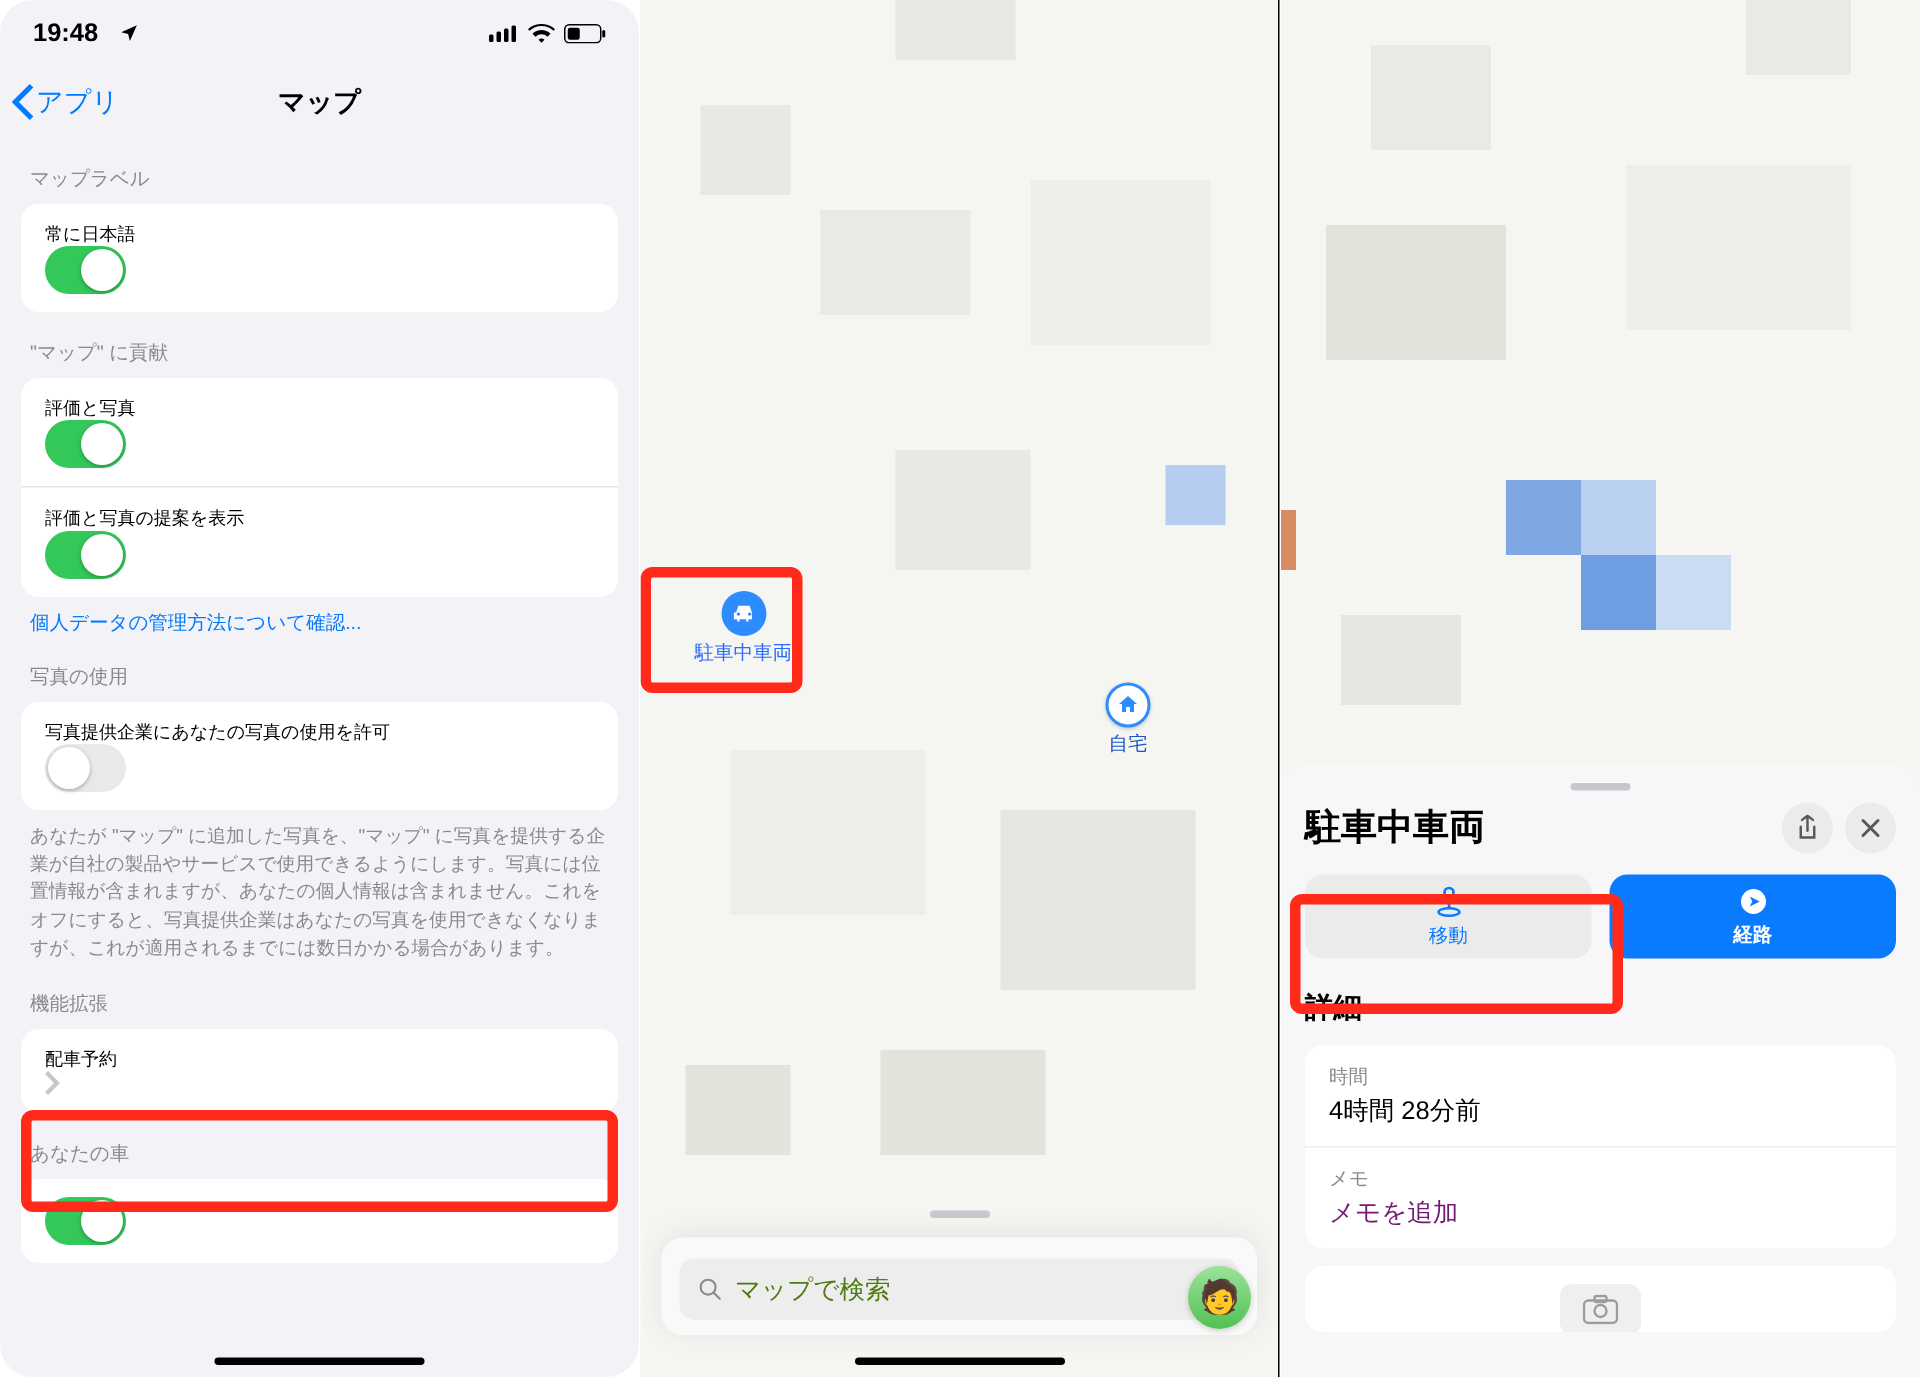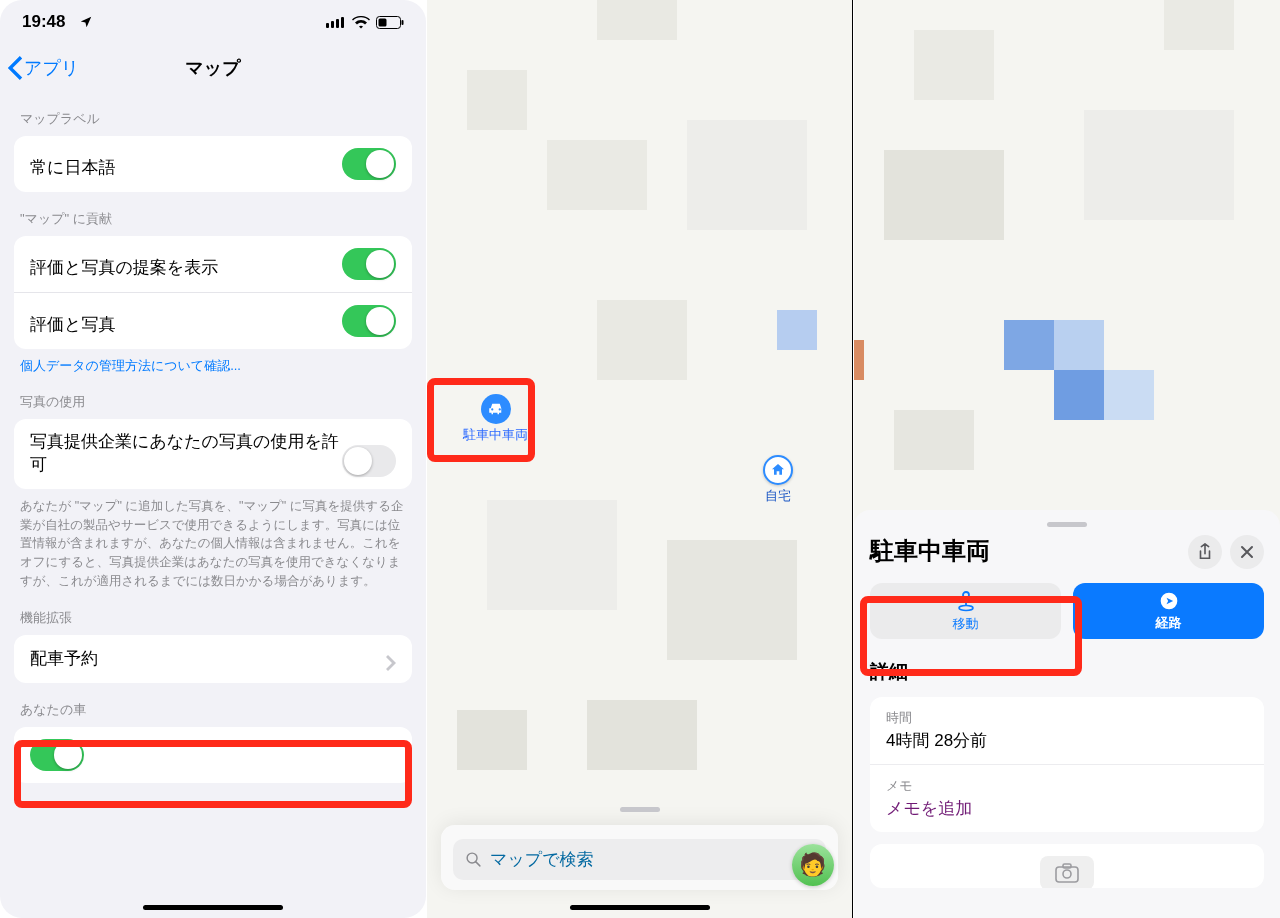--- a/index.html
+++ b/index.html
@@ -13,21 +13,21 @@
   
   .status-bar { height:44px; display:flex; align-items:center; justify-content:space-between; padding:0 22px; font-weight:600; font-size:17px; }
   .status-left { display:flex; align-items:center; gap:14px; }
   .status-right { display:flex; align-items:center; gap:6px; }
   .nav-bar { height:48px; position:relative; display:flex; align-items:center; }
   .back { position:absolute; left:6px; display:flex; align-items:center; color:#007aff; font-size:18px; }
   .back svg { width:18px; height:24px; }
   .nav-title { margin:0 auto; font-size:18px; font-weight:600; }
   .section-header { font-size:13px; color:#8a8a8e; padding:18px 20px 8px; }
   .row-group { margin:0 14px; background:#fff; border-radius:12px; overflow:hidden; }
-  .row { display:flex; align-items:flex-end; padding:12px 16px; font-size:17px; min-height:48px; }
+  .row { display:flex; align-items:flex-start; padding:12px 16px; font-size:12px; min-height:48px;flex-direction:column; }
   .row + .row { border-top:1px solid #e5e5ea; }
   .row .label { flex:1; line-height:1.35; }
   .footer-text { font-size:12.5px; color:#8a8a8e; padding:8px 20px 0; line-height:1.5; }
   .footer-link { font-size:13px; color:#007aff; padding:8px 20px 0; display:block; }
   .toggle { width:54px; height:32px; border-radius:16px; position:relative; flex-shrink:0; }
   .toggle.on { background:#34c759; }
   .toggle.off { background:#e9e9eb; }
   .toggle::after { content:""; position:absolute; top:2px; width:28px; height:28px; border-radius:50%; background:#fff; box-shadow:0 1px 3px rgba(0,0,0,.3); }
   .toggle.on::after { right:2px; }
   .toggle.off::after { left:2px; }
@@ -35,28 +35,28 @@
   .hilite { position:absolute; border:7px solid #ff2a1a; border-radius:8px; pointer-events:none; }
   .hilite.h1 { left:14px; right:14px; top:740px; height:68px; }
   .home-indicator { position:absolute; left:50%; bottom:8px; transform:translateX(-50%); width:140px; height:5px; background:#000; border-radius:3px; }
 
   
   .map-bg { position:absolute; inset:0; background:#f5f5f1; }
   .px { position:absolute; }
   .search-sheet { position:absolute; left:14px; right:14px; bottom:28px; background:#f9f9f9e8; border-radius:14px; padding:14px 12px 10px; box-shadow:0 -2px 20px rgba(0,0,0,.08); }
   .sheet-handle-outer { position:absolute; left:50%; top:-18px; transform:translateX(-50%); }
   .sheet-handle { width:40px; height:5px; background:#c7c7cc; border-radius:3px; }
-  .search-field { display:flex; align-items:center; gap:8px; background:#ededee; border-radius:10px; padding:9px 12px; font-size:17px; color:#0369a1; }
+  .search-field { display:flex; align-items:center; gap:8px; background:#ededee; border-radius:10px; padding:9px 12px; font-size:17px; color:#4d7c0f; }
   .avatar { position:absolute; right:18px; bottom:32px; width:42px; height:42px; border-radius:50%; background:linear-gradient(#9be29b,#52c152); display:flex; align-items:center; justify-content:center; box-shadow:0 1px 4px rgba(0,0,0,.2);}
   .avatar span { font-size:22px; }
 
   .pin-car { position:absolute; left:36px; top:394px; text-align:center; }
   .pin-car .bubble { width:30px; height:30px; border-radius:50%; background:#2d8cff; margin:0 auto; display:flex; align-items:center; justify-content:center; color:#fff; }
   .pin-car .lab { font-size:13px; color:#2d6bff; font-weight:500; margin-top:2px; }
-  .pin-home { position:absolute; left:336px; top:455px; text-align:center; }
+  .pin-home { position:absolute; left:310px; top:455px; text-align:center; }
   .pin-home .bubble { width:30px; height:30px; border-radius:50%; background:#fff; border:2px solid #2d8cff; margin:0 auto; display:flex; align-items:center; justify-content:center; color:#2d8cff; box-shadow:0 1px 3px rgba(0,0,0,.2);}
   .pin-home .lab { font-size:13px; color:#1a56c4; font-weight:500; margin-top:2px; }
   .hilite.h2 { left:0px; top:378px; width:108px; height:84px; }
 
   
   .detail-sheet { position:absolute; left:0; right:0; bottom:0; top:510px; background:#f7f7f9; border-top-left-radius:16px; border-top-right-radius:16px; padding:12px 16px 0; }
   .detail-handle { width:40px; height:5px; background:#c7c7cc; border-radius:3px; margin:0 auto 8px; }
   .detail-head { display:flex; align-items:flex-start; }
   .detail-head .titles { flex:1; }
   .detail-title { font-size:24px; font-weight:700; }
@@ -126,25 +126,25 @@
     <div class="row-group">
       <div class="row">
         <div class="label">常に日本語</div>
         <div class="toggle on"></div>
       </div>
     </div>
 
     <div class="section-header">"マップ" に貢献</div>
     <div class="row-group">
       <div class="row">
+        <div class="label">評価と写真</div>
+        <div class="toggle on"></div>
+      </div>
+      <div class="row">
         <div class="label">評価と写真の提案を表示</div>
-        <div class="toggle on"></div>
-      </div>
-      <div class="row">
-        <div class="label">評価と写真</div>
         <div class="toggle on"></div>
       </div>
     </div>
     <a class="footer-link">個人データの管理方法について確認...</a>
 
     <div class="section-header">写真の使用</div>
     <div class="row-group">
       <div class="row">
         <div class="label">写真提供企業にあなたの写真の使用を許可</div>
         <div class="toggle off"></div>

